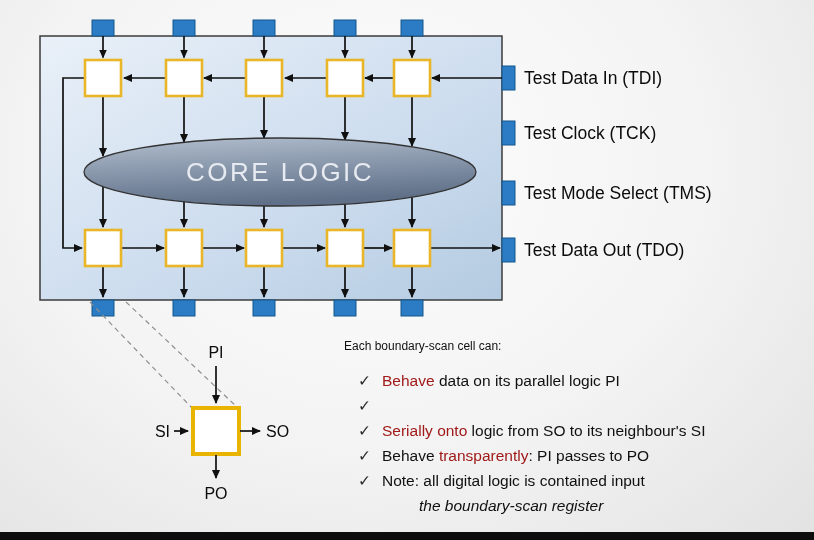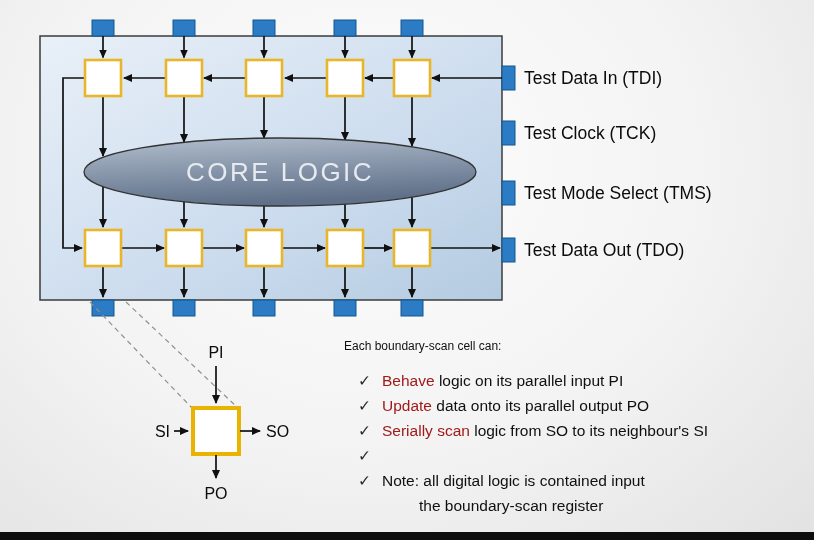--- a/index.html
+++ b/index.html
@@ -20,21 +20,21 @@
   .dash  { stroke:#8f8f8f; stroke-width:1.2; stroke-dasharray:5 4; fill:none; }
   .pinlabel  { font-size:17.5px; fill:#0b0b0b; }
   .corelabel { font-size:26px; letter-spacing:2.5px; fill:#e7ebf1; }
   .celllabel { font-size:16px; fill:#0b0b0b; }
 
   .notes { position:absolute; left:344px; top:336px; width:466px; color:#101010; }
   .notes-title { font-size:12px; line-height:20px; margin-bottom:12px; }
   .note-item { display:flex; padding-left:14px; font-size:15.5px; line-height:25px; }
   .check { width:24px; flex:0 0 24px; color:#2a2a2a; }
   .hl { color:#a01a1a; }
-  .line2 { margin-left:37px; }
+  .line2 { margin-left:37px;font-style:italic; }
   .bottombar { position:absolute; left:0; bottom:0; width:814px; height:8px; background:#0d0d0d; }
 </style>
 </head>
 <body>
 
 <div class="stage">
 
   <svg class="diagram" width="814" height="540" viewBox="0 0 814 540">
     <defs>
       <linearGradient id="chipGrad" x1="0" y1="0" x2="1" y2="1">
@@ -172,35 +172,35 @@
       <path class="arrow" d="M216,455 V478"></path>
       <text class="celllabel" x="216" y="499" text-anchor="middle">PO</text>
     </g>
   </svg>
 
   <div class="notes">
     <div class="notes-title">Each boundary-scan cell can:</div>
 
     <div class="note-item">
       <span class="check">✓</span>
-      <span class="note-text"><span></span><span class="hl">Behave</span><span> logic on its parallel input PI</span></span>
-    </div>
-
-    <div class="note-item">
-      <span class="check">✓</span>
-      <span class="note-text"><span></span><span class="hl">Update</span><span> data onto its parallel output PO</span></span>
-    </div>
-
-    <div class="note-item">
-      <span class="check">✓</span>
-      <span class="note-text"><span></span><span class="hl">Serially scan</span><span> logic from SO to its neighbour's SI</span></span>
-    </div>
-
-    <div class="note-item">
-      <span class="check">✓</span>
+      <span class="note-text"><span></span><span class="hl">Behave</span><span> data on its parallel logic PI</span></span>
+    </div>
+
+    <div class="note-item">
+      <span class="check">✓</span>
+    </div>
+
+    <div class="note-item">
+      <span class="check">✓</span>
+      <span class="note-text"><span></span><span class="hl">Serially onto</span><span> logic from SO to its neighbour's SI</span></span>
+    </div>
+
+    <div class="note-item">
+      <span class="check">✓</span>
+      <span class="note-text"><span>Behave </span><span class="hl">transparently</span><span>: PI passes to PO</span></span>
     </div>
 
     <div class="note-item">
       <span class="check">✓</span>
       <span class="note-text">
         <span>Note:  all digital logic is contained input</span><span class="hl"></span><span></span>
         <div class="line2">the boundary-scan register</div>
       </span>
     </div>
   </div>

